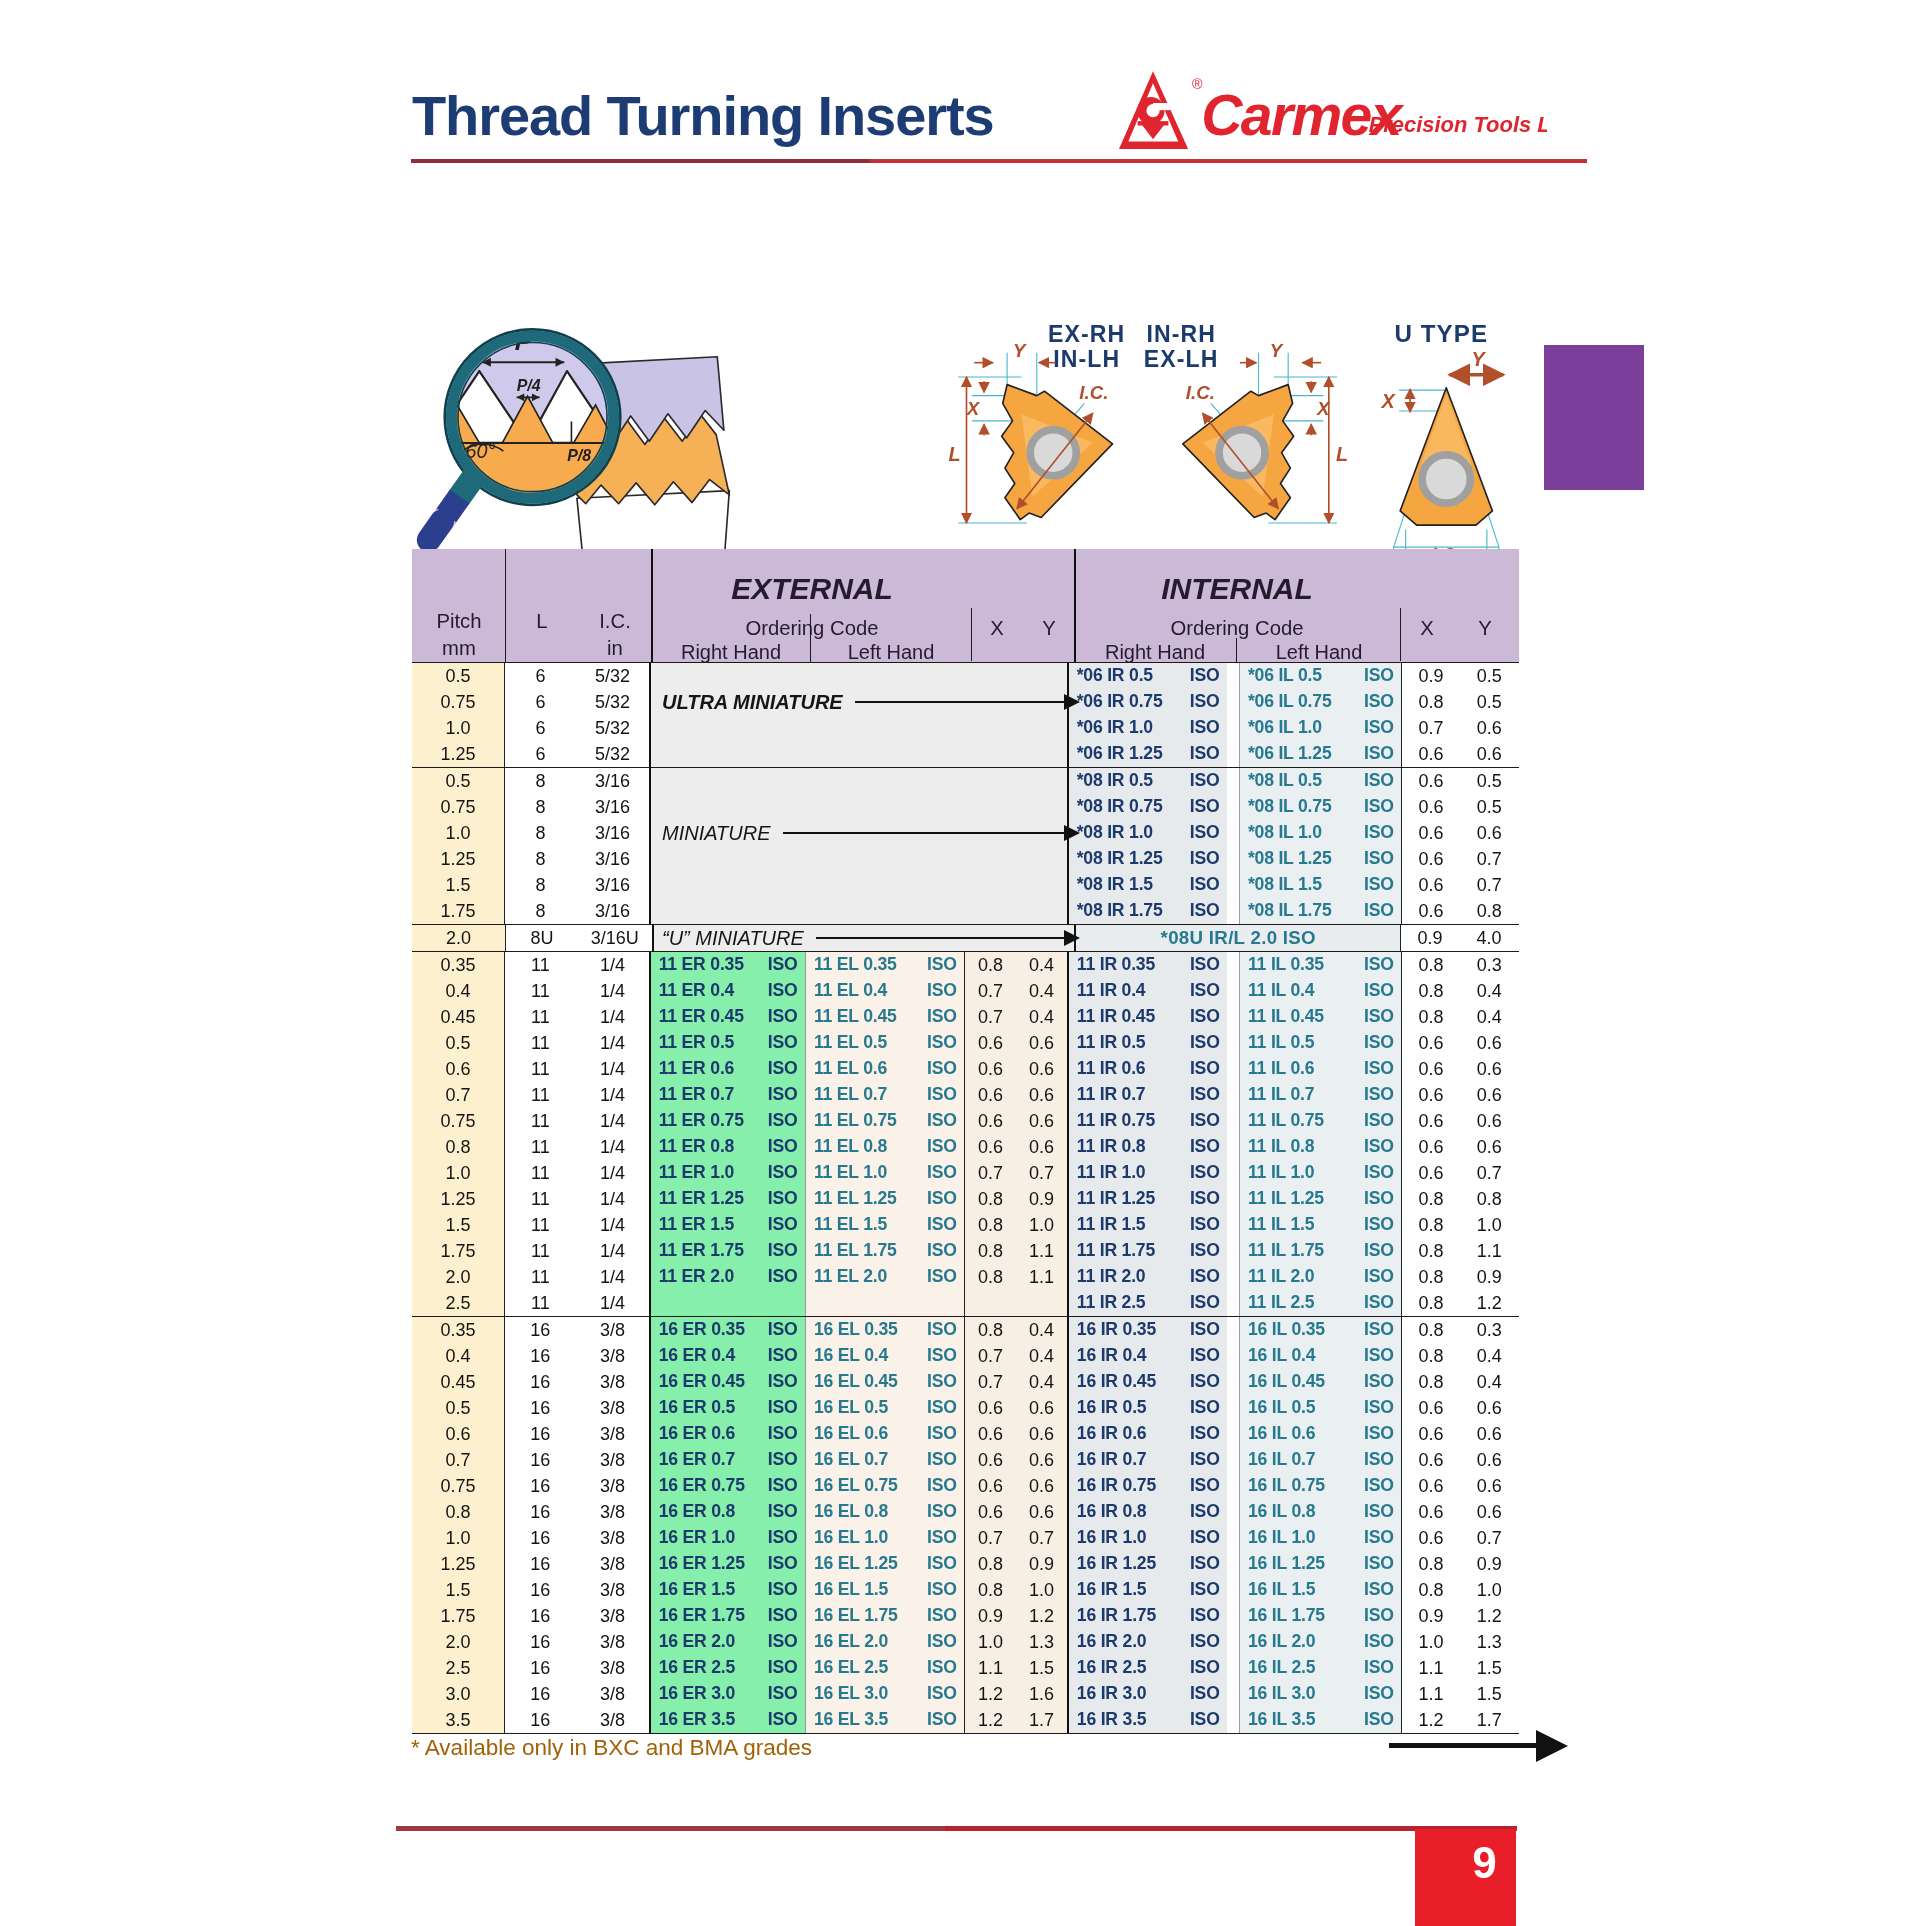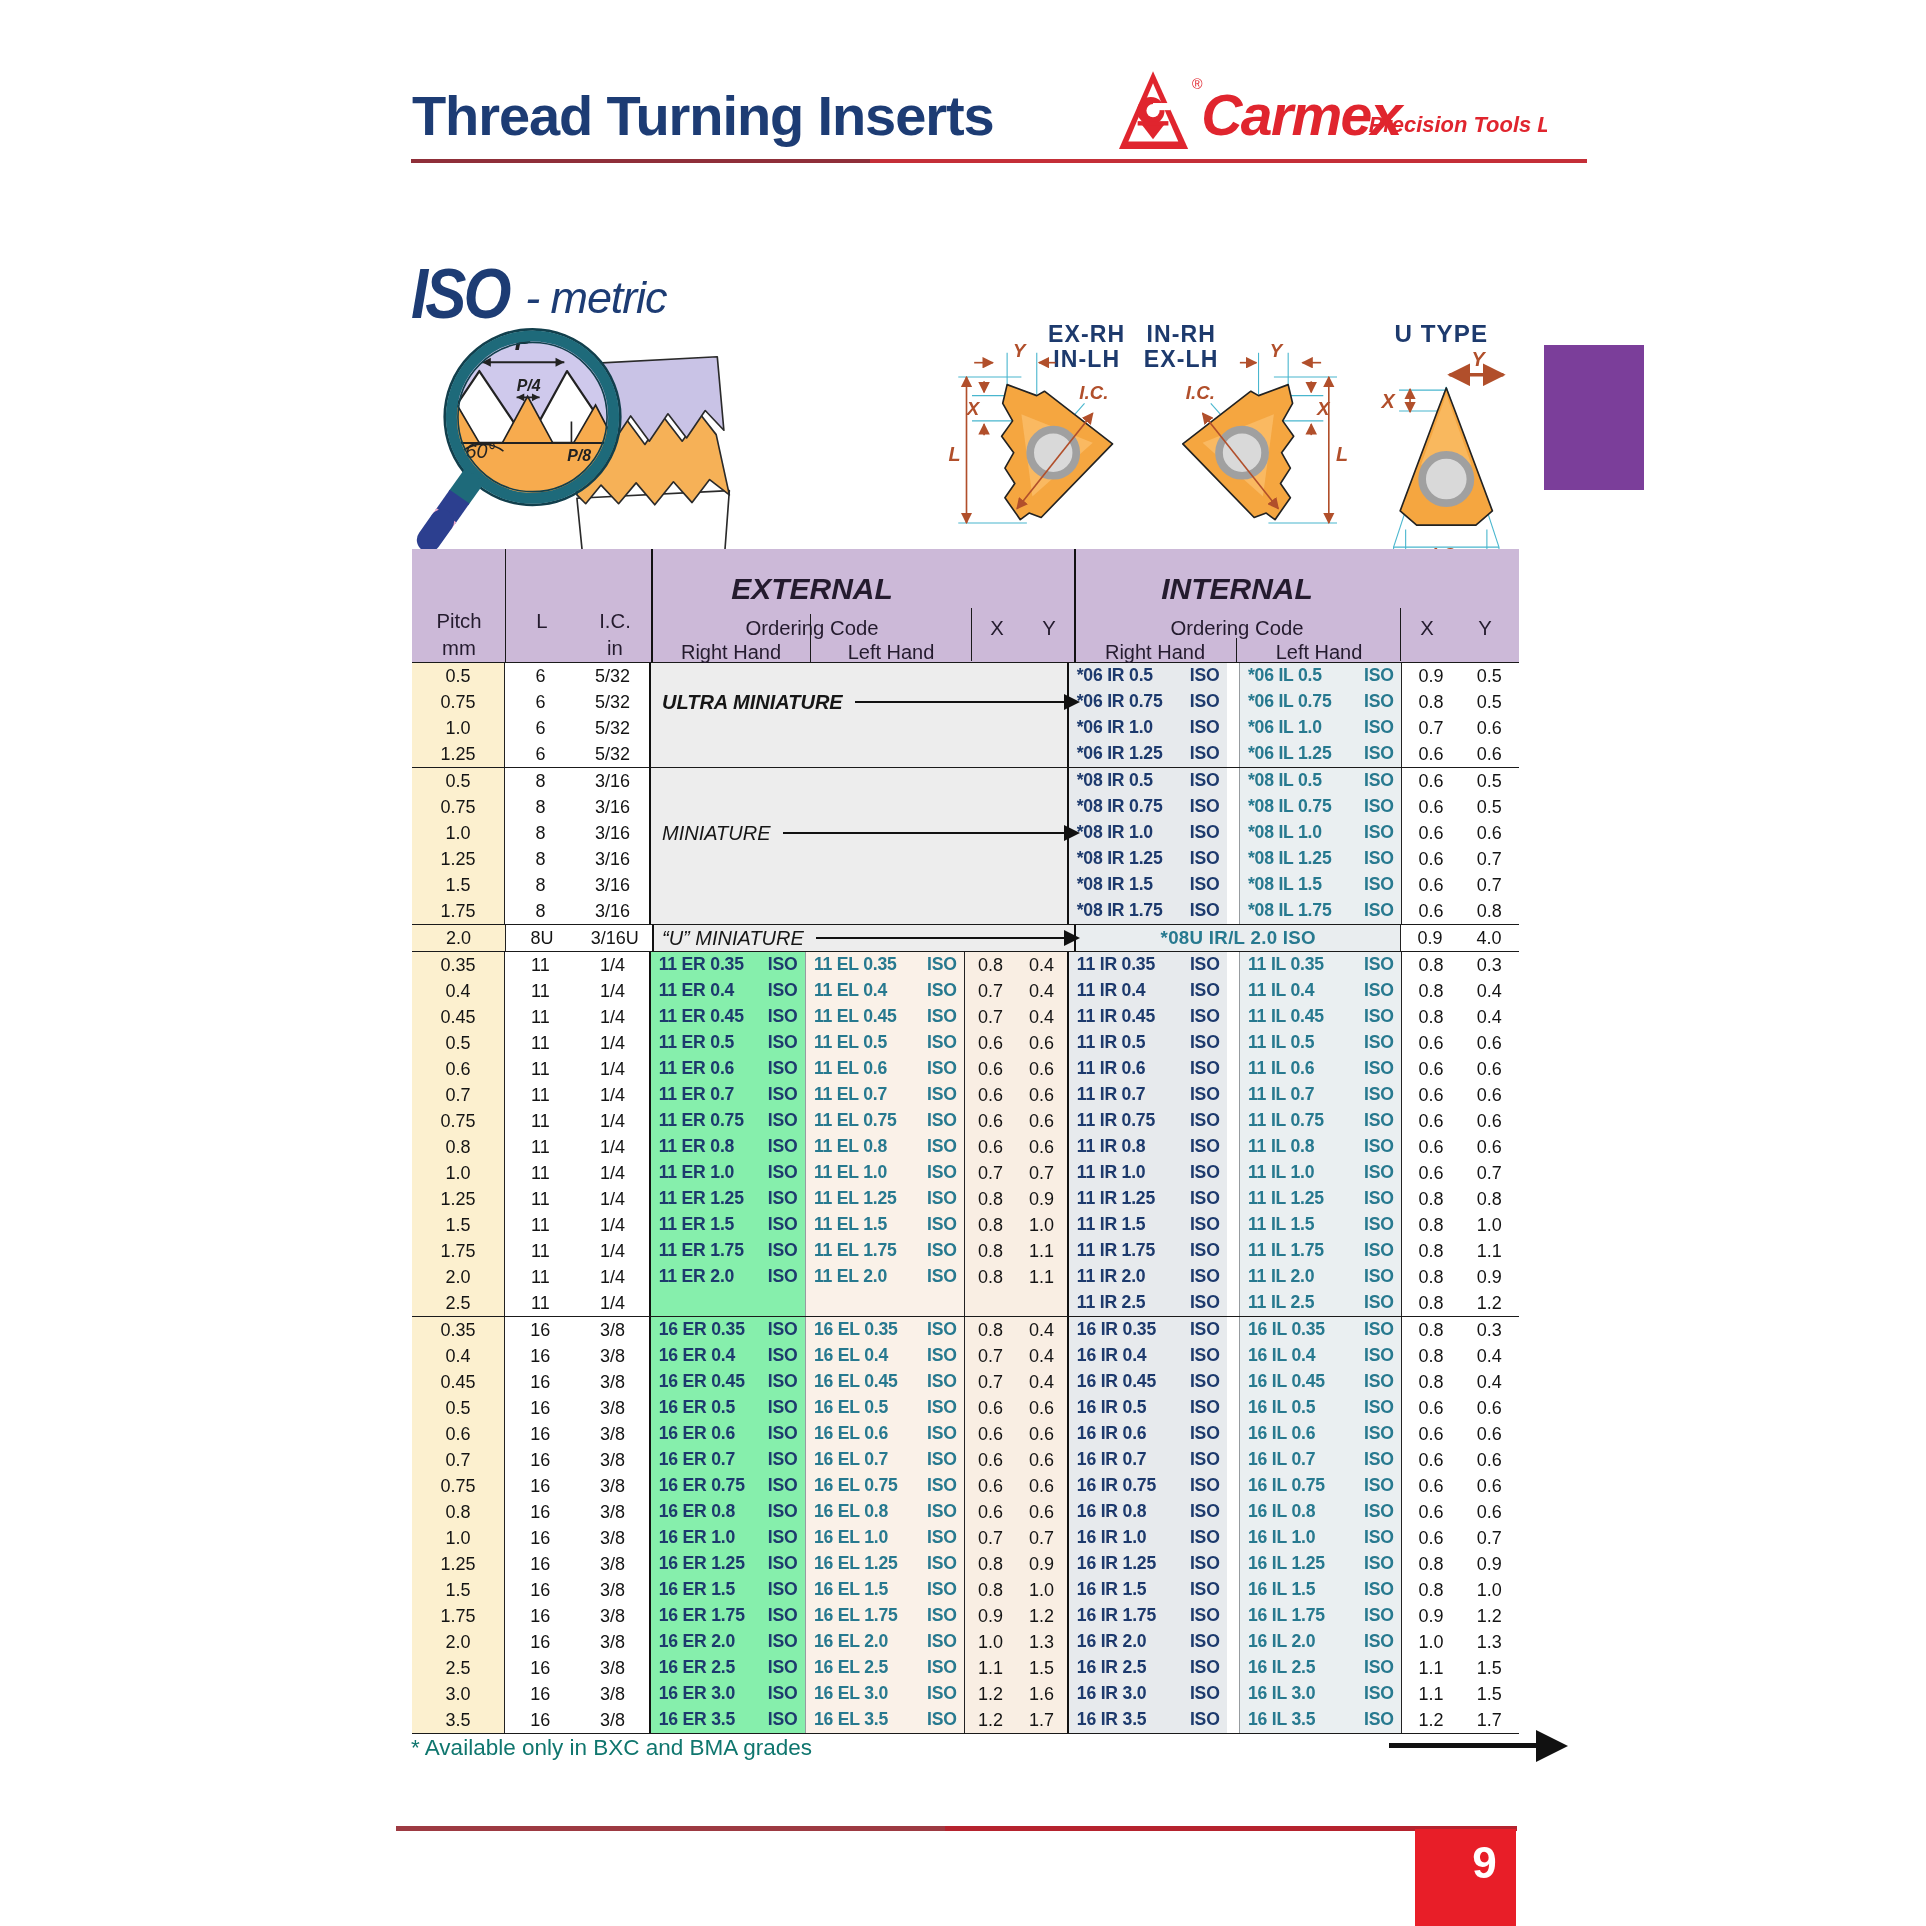--- a/index.html
+++ b/index.html
@@ -53,21 +53,21 @@
   .code{font-weight:700;font-size:17.6px;justify-content:space-between;padding:0 7.7px;letter-spacing:-0.2px;}
   .code.navy{color:#1d3a6d;}
   .code.teal{color:#27798f;}
   .note{position:absolute;left:250px;width:404px;height:26px;display:flex;align-items:center;
         gap:12px;font-style:italic;font-size:20px;color:#161616;white-space:nowrap;}
   .note .arrow{flex:1;height:2.7px;background:#111;position:relative;}
   .note .arrow::after{content:"";position:absolute;right:-14.3px;top:50%;transform:translateY(-50%);
         border-left:16.5px solid #111;border-top:8.2px solid transparent;border-bottom:8.2px solid transparent;}
 
   
-  .footnote{position:absolute;left:411px;top:1735px;font-size:22.5px;color:#0f766e;text-align:center;}
+  .footnote{position:absolute;left:411px;top:1735px;font-size:22.5px;color:#a16207;text-align:center;}
   .bot-arrow{position:absolute;left:1389px;top:1743px;width:148px;height:5px;background:#111;}
   .bot-arrow::after{content:"";position:absolute;right:-31px;top:50%;transform:translateY(-50%);
         border-left:32px solid #111;border-top:16.5px solid transparent;border-bottom:16.5px solid transparent;}
   .brule{position:absolute;left:396px;top:1826px;width:1121px;height:5px;
         background:linear-gradient(90deg,#9d3a42 0 49%,#b5232e 49%);}
   .pagebar{position:absolute;left:1415px;top:1829px;width:101px;height:97px;background:#e81e28;
         color:#fff;font-size:44px;font-weight:700;display:flex;justify-content:center;
         padding-top:8.8px;padding-left:38px;box-sizing:border-box;}
   svg text{font-family:"Liberation Sans",sans-serif;}
   .dimtxt{fill:#b14f2b;font-weight:700;font-style:italic;}
@@ -90,24 +90,20 @@
       <path d="M42,100 L62,126 L82,100 Z" fill="#e0252e"></path>
       <rect x="34" y="93" width="56" height="8" fill="#e0252e"></rect>
     </g>
     <text x="133" y="34" font-size="26" fill="#e0252e">®</text>
     <text x="150" y="118" font-size="104" font-weight="bold" font-style="italic" font-family="Liberation Serif, serif" fill="#e0252e" letter-spacing="-3">Carmex</text>
     <text x="455" y="112" font-size="40" font-weight="bold" font-style="italic" font-family="Liberation Serif, serif" fill="#e0252e">Precision Tools Ltd.</text>
   </svg>
 
   <div class="title-rule"></div>
 
-  <div class="iso-wrap">
-    <span class="iso">ISO</span>
-    <span class="metric">- metric</span>
-  </div>
 
   <svg style="position:absolute;left:409px;top:314px" width="332" height="244" viewBox="0 0 605 445">
     <defs>
         <clipPath id="gc">
           <circle cx="225" cy="188" r="148"></circle>
         </clipPath>
       </defs>
 
     <g stroke="#2a2a2a" stroke-width="3" stroke-linejoin="round">
       <path d="M306,336 L584,322 L576,430 L316,436 Z" fill="#ffffff"></path>

